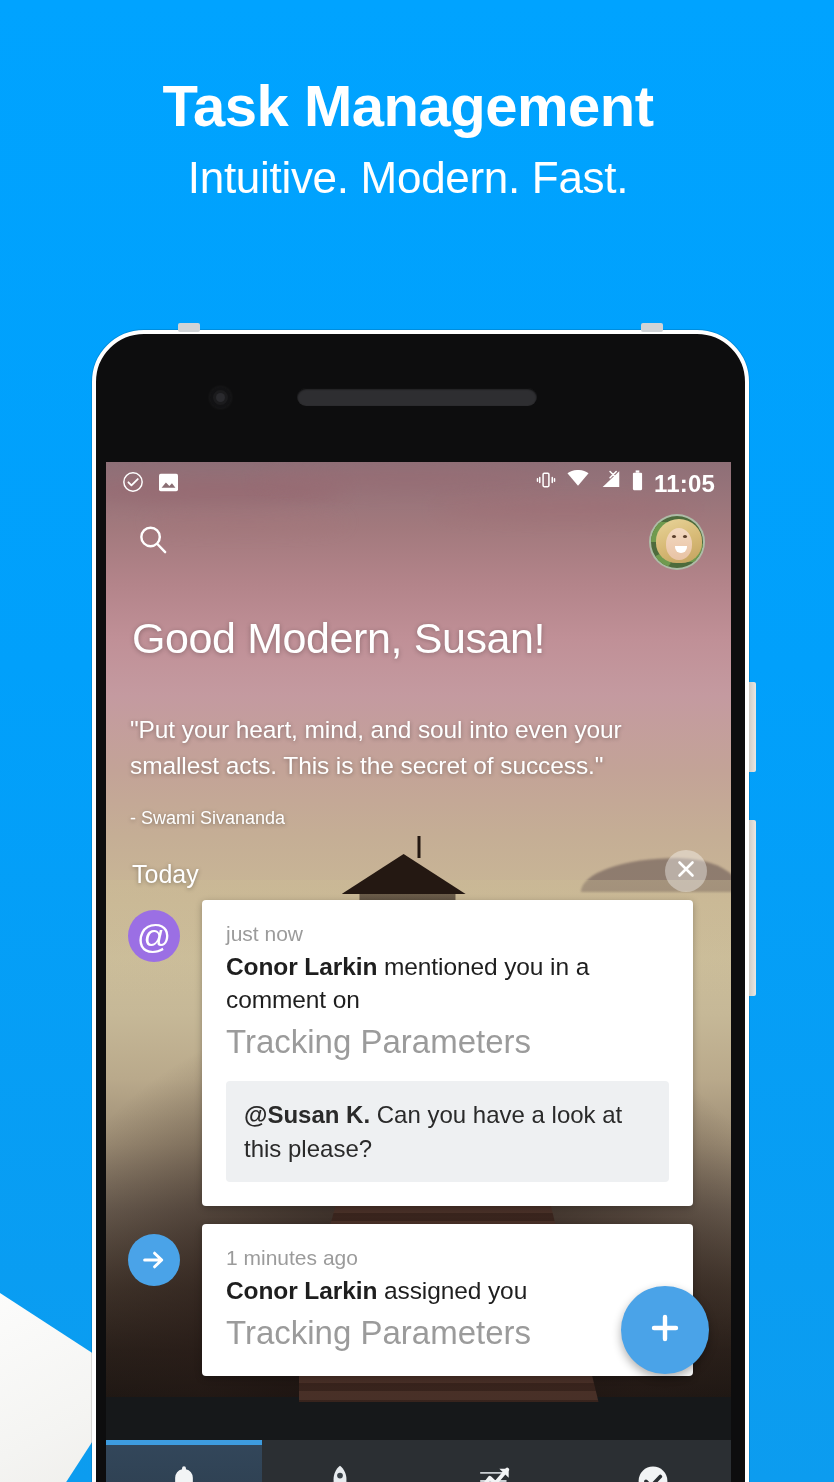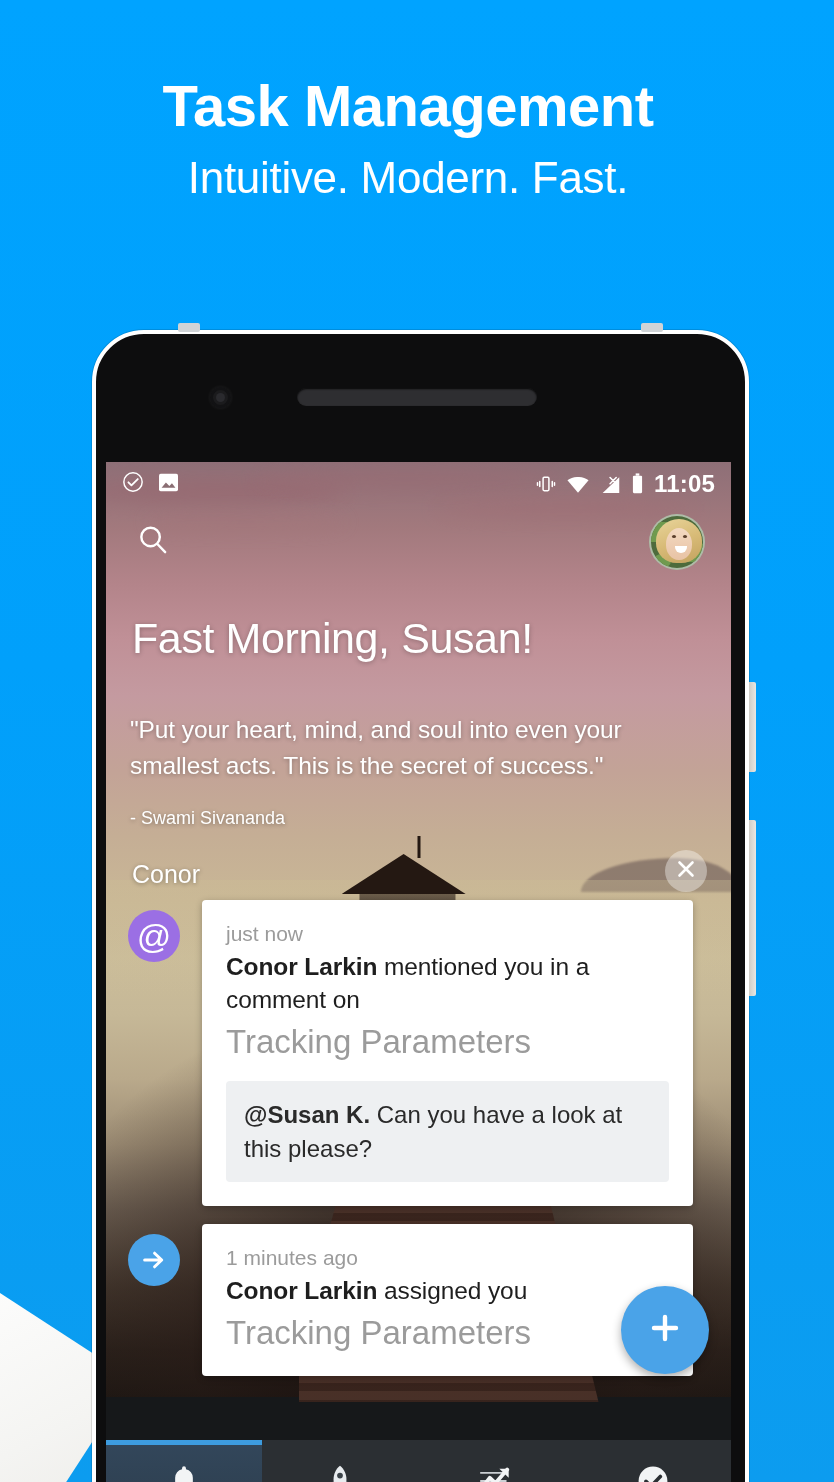--- a/index.html
+++ b/index.html
@@ -140,21 +140,21 @@
     background:linear-gradient(180deg,rgba(36,24,18,.55),rgba(36,24,18,.9));
   }
 
   
   .statusbar{
     position:absolute; left:0; top:0; width:625px; height:44px;
     display:flex; align-items:center; padding:0 16px; z-index:6;
     color:#fff;
   }
   .sb-left{ display:flex; align-items:center; gap:14px; }
-  .sb-right{ margin-left:auto; display:flex; align-items:flex-end; gap:11px; }
+  .sb-right{ margin-left:auto; display:flex; align-items:flex-start; gap:11px; }
   .sb-time{ font-size:24px; font-weight:bold; letter-spacing:.2px; }
   .ico{ display:inline-block; }
 
   
   .appbar{
     position:absolute; left:0; top:44px; width:625px; height:72px;
     display:flex; align-items:center; padding:0 26px; z-index:6;
   }
   .search-btn{ width:42px; height:42px; display:flex; align-items:center; justify-content:center; }
   .avatar{
@@ -353,24 +353,24 @@
         <div class="av-leaf" style="right:0;top:28px;width:15px;height:18px;"></div>
         <div class="av-leaf" style="left:2px;bottom:0;width:18px;height:14px;"></div>
         <div class="av-hair"></div>
         <div class="av-face"></div>
         <div class="av-eye l"></div>
           <div class="av-eye r"></div>
         <div class="av-smile"></div>
       </div>
     </div>
 
-    <div class="greeting">Fast Morning, Susan!</div>
+    <div class="greeting">Good Modern, Susan!</div>
     <div class="quote">"Put your heart, mind, and soul into even your smallest acts. This is the secret of success."</div>
     <div class="quote-author">- Swami Sivananda</div>
-    <div class="today-label">Conor</div>
+    <div class="today-label">Today</div>
     <div class="close-btn">
       <span>
         <svg width="20" height="20" viewBox="0 0 20 20">
           <path d="M3.5 3.5l13 13M16.5 3.5l-13 13" stroke="#fff" stroke-width="2.6" stroke-linecap="round"></path>
         </svg>
       </span>
     </div>
 
     <div class="feed">
 

